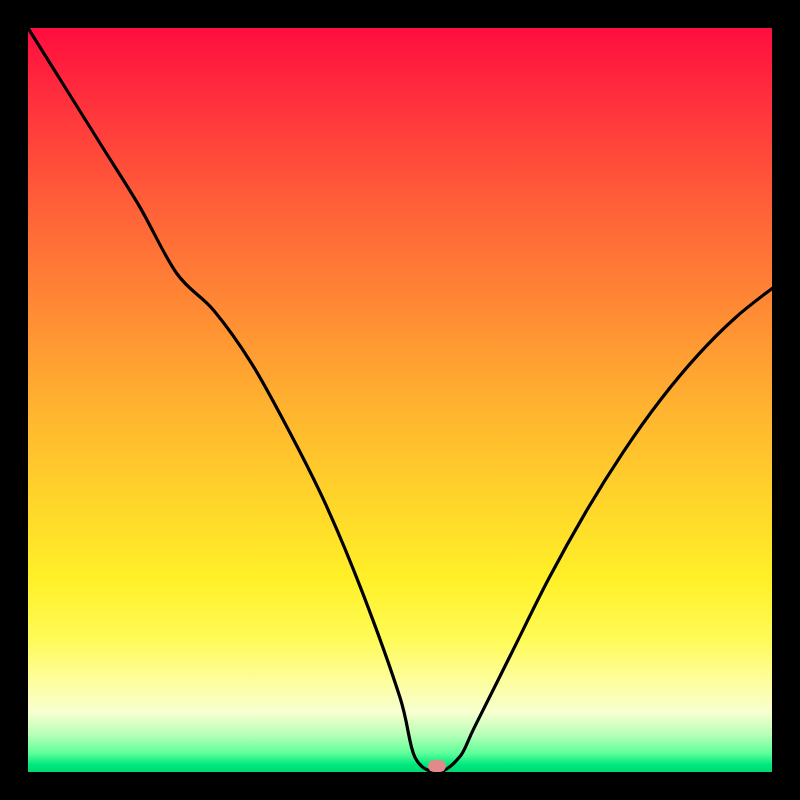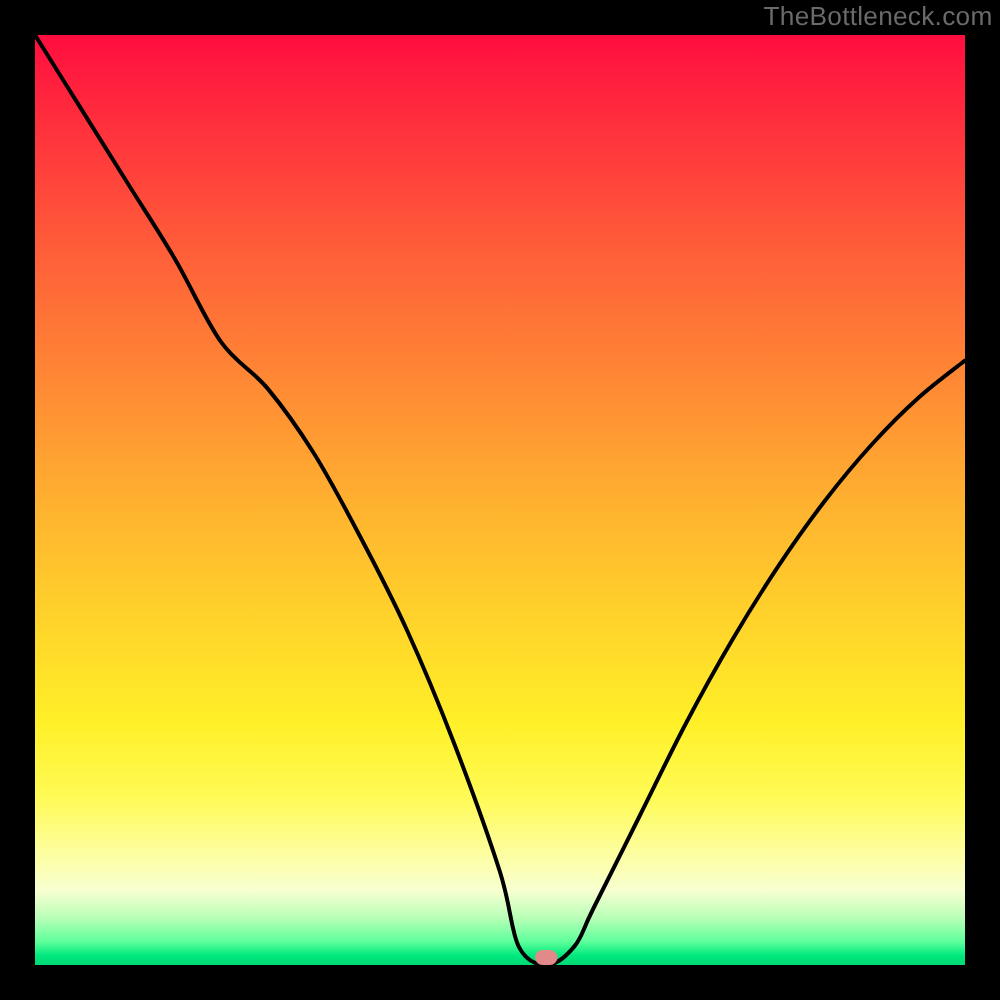--- a/index.html
+++ b/index.html
@@ -65,21 +65,20 @@
     font-size: 21px;
     letter-spacing: 0.2px;
     font-weight: 400;
     user-select: none;
   }
 </style>
 </head>
 <body>
 
 <div class="frame">
-  <div class="watermark">TheBottleneck.com</div>
 
   <div class="plot-area">
     <svg class="curve" viewBox="0 0 744 744" preserveAspectRatio="none">
       <path id="curve-path" fill="none" stroke-width="3.2" stroke-linecap="round" stroke="#000000" d="M 0.0 0.0 C 6.2 9.9, 24.8 39.7, 37.2 59.5 C 49.6 79.4, 62.0 99.2, 74.4 119.0 C 86.8 138.9, 99.2 157.5, 111.6 178.6 C 124.0 199.6, 136.4 228.2, 148.8 245.5 C 161.2 262.9, 173.6 267.8, 186.0 282.7 C 198.4 297.6, 210.8 315.0, 223.2 334.8 C 235.6 354.6, 248.0 378.2, 260.4 401.8 C 272.8 425.3, 285.2 448.9, 297.6 476.2 C 310.0 503.4, 322.4 533.2, 334.8 565.4 C 347.2 597.7, 363.3 642.3, 372.0 669.6 C 380.7 696.9, 380.7 716.7, 386.9 729.1 C 393.1 741.5, 401.8 744.0, 409.2 744.0 C 416.6 744.0, 425.3 736.6, 431.5 729.1 C 437.7 721.7, 437.7 716.7, 446.4 699.4 C 455.1 682.0, 471.2 649.8, 483.6 625.0 C 496.0 600.2, 508.4 574.1, 520.8 550.6 C 533.2 527.0, 545.6 504.7, 558.0 483.6 C 570.4 462.5, 582.8 442.7, 595.2 424.1 C 607.6 405.5, 620.0 388.1, 632.4 372.0 C 644.8 355.9, 657.2 341.0, 669.6 327.4 C 682.0 313.7, 694.4 301.3, 706.8 290.2 C 719.2 279.0, 737.8 265.4, 744.0 260.4"></path>
     </svg>
     <div class="marker" id="marker" style="background: rgb(226, 138, 138); left: 409.2px; top: 738.048px;"></div>
   </div>
 </div>
 
 </body></html>

